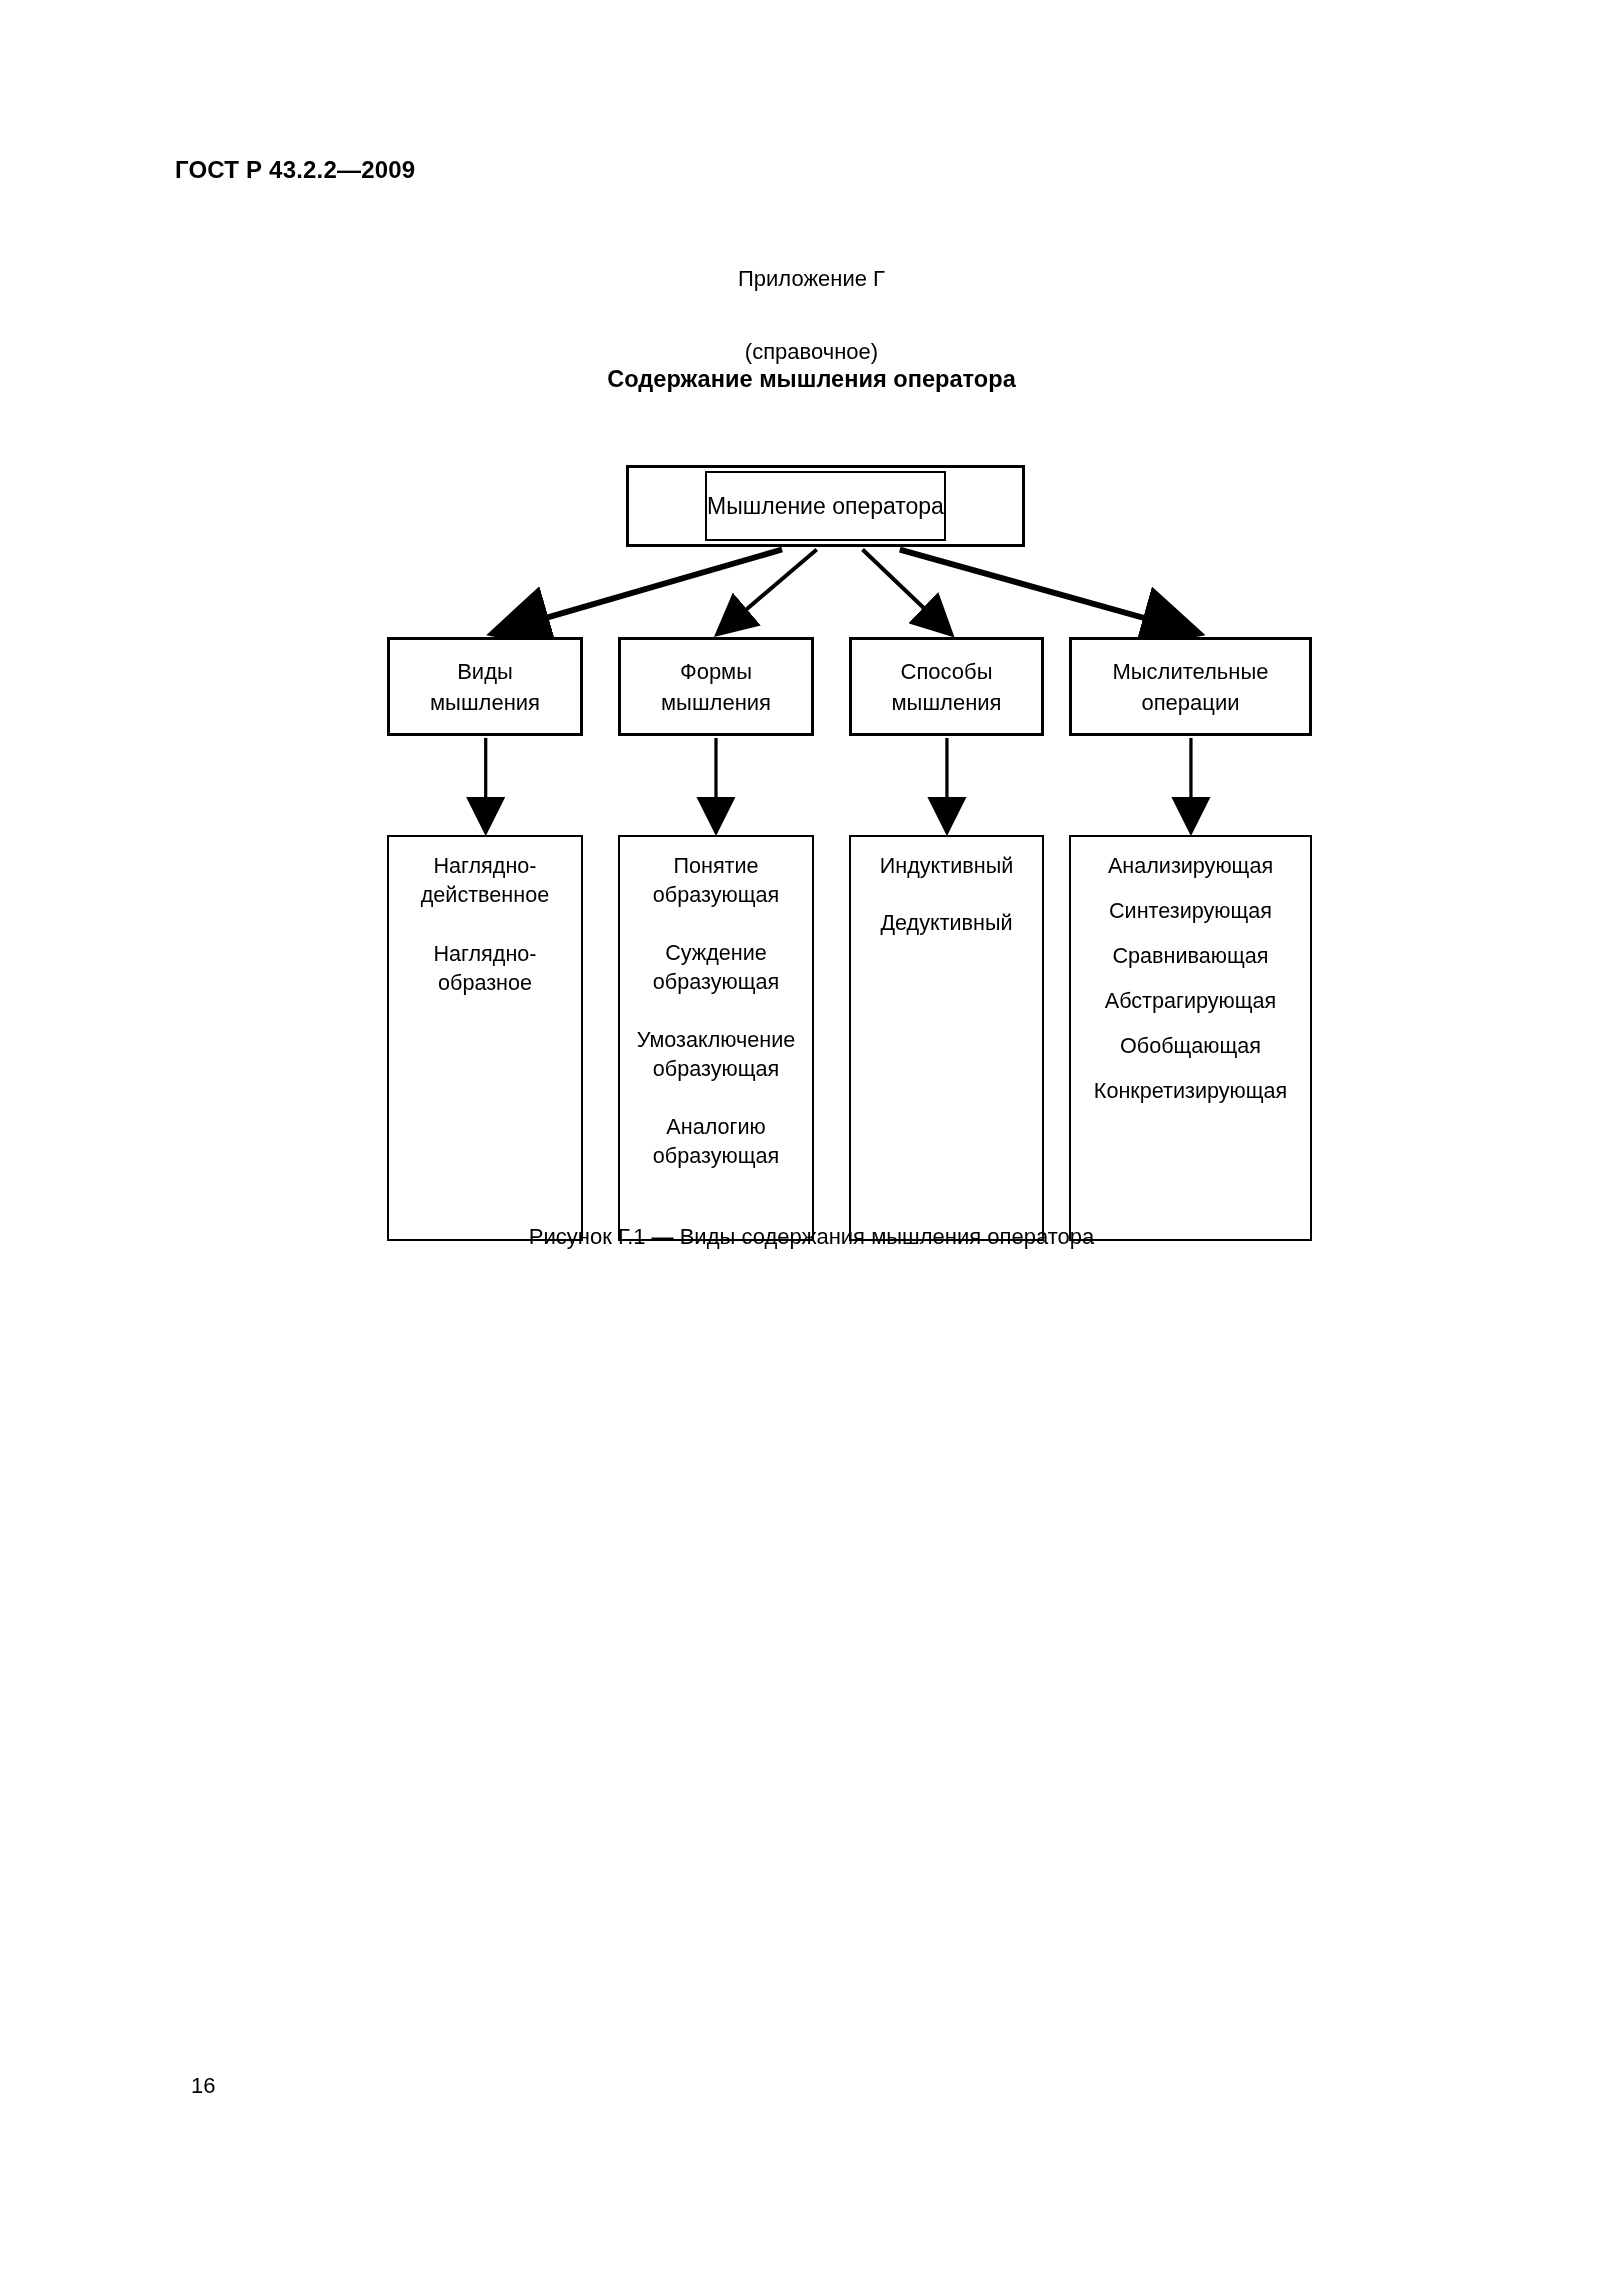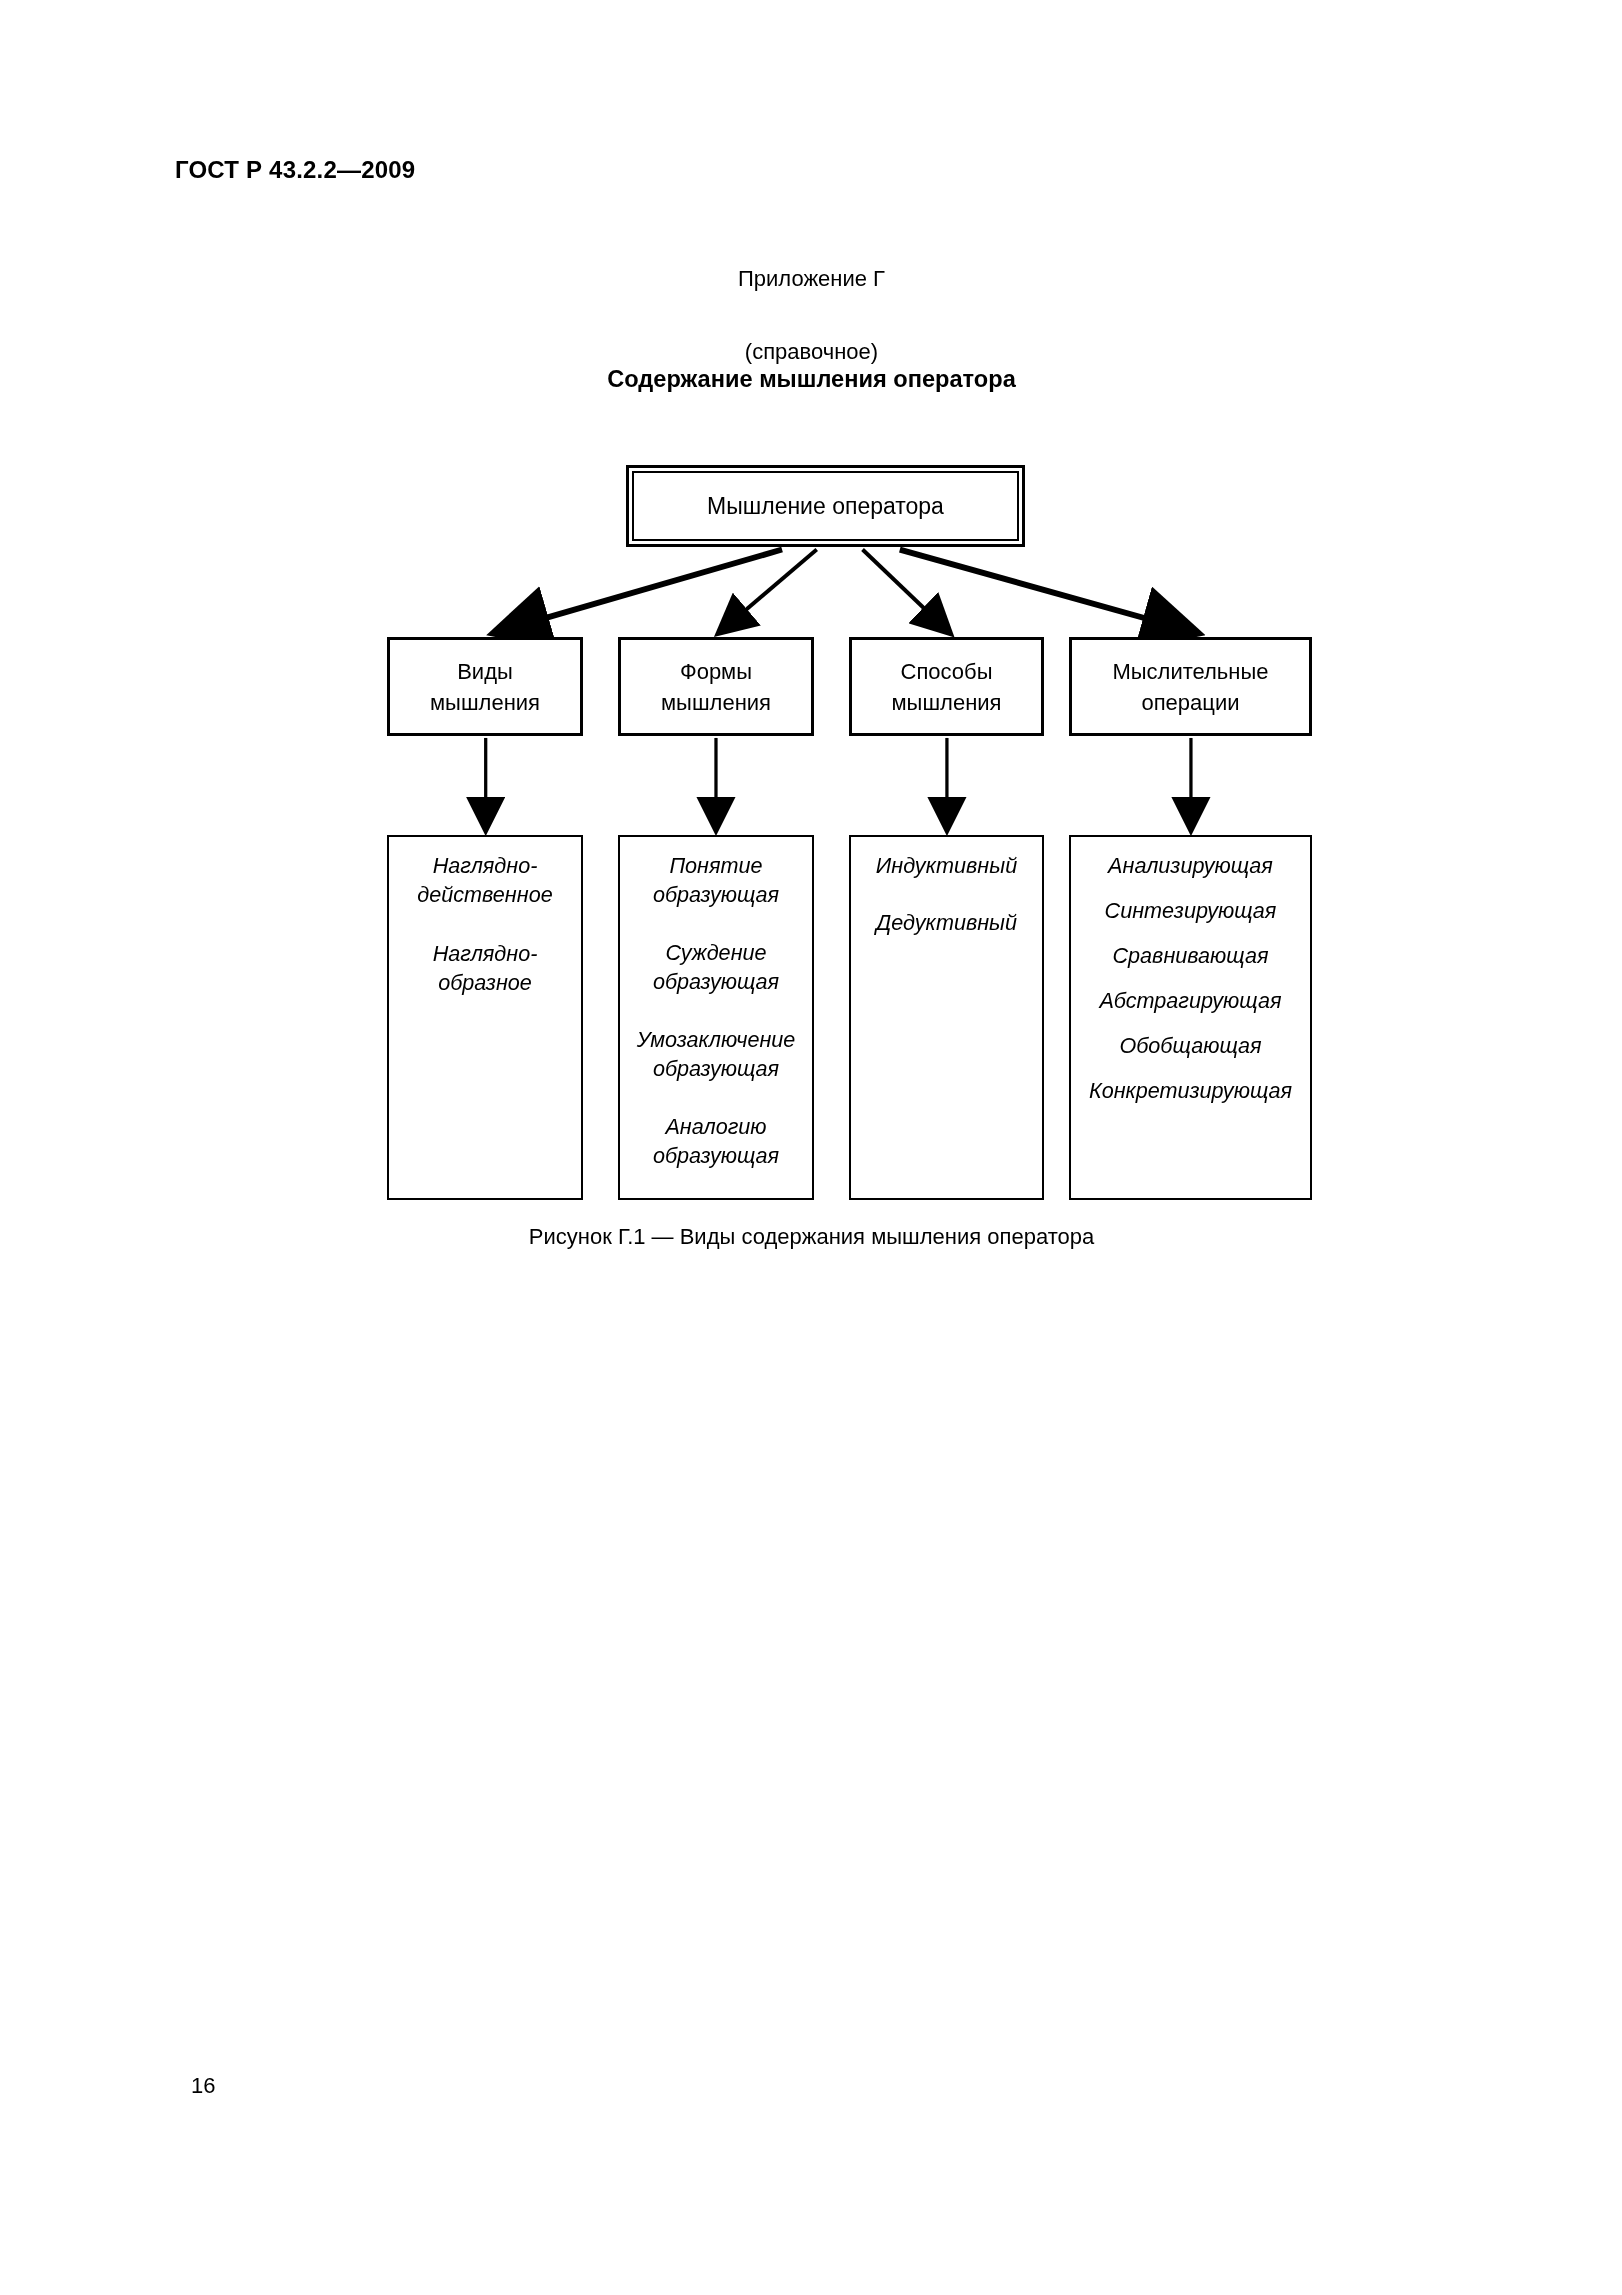--- a/index.html
+++ b/index.html
@@ -69,20 +69,21 @@
   }
   .diagram svg { display: block; }
 
   
   .node {
     position: absolute;
     box-sizing: border-box;
     background: #ffffff;
     display: flex;
     flex-direction: column;
+    align-items: center;
   }
 
   
   .node-root {
     left: 626px;
     top: 465px;
     width: 399px;
     height: 82px;
     border: 3.3px solid #000;
     padding: 3.3px;
@@ -111,26 +112,25 @@
   .node-cat .label {
     font-size: 22px;
     line-height: 31px;
     text-align: center;
     width: 100%;
   }
 
   
   .node-list {
     top: 835px;
-    height: 365px;
+    height: 406px;
     border: 2.6px solid #000;
     align-items: center;
     justify-content: flex-start;
     padding-top: 14.4px;
-    font-style: italic;
   }
   .node-list .item {
     font-size: 21.6px;
     line-height: 29px;
     text-align: center;
     width: 100%;
     white-space: pre-line;
   }
 
   

